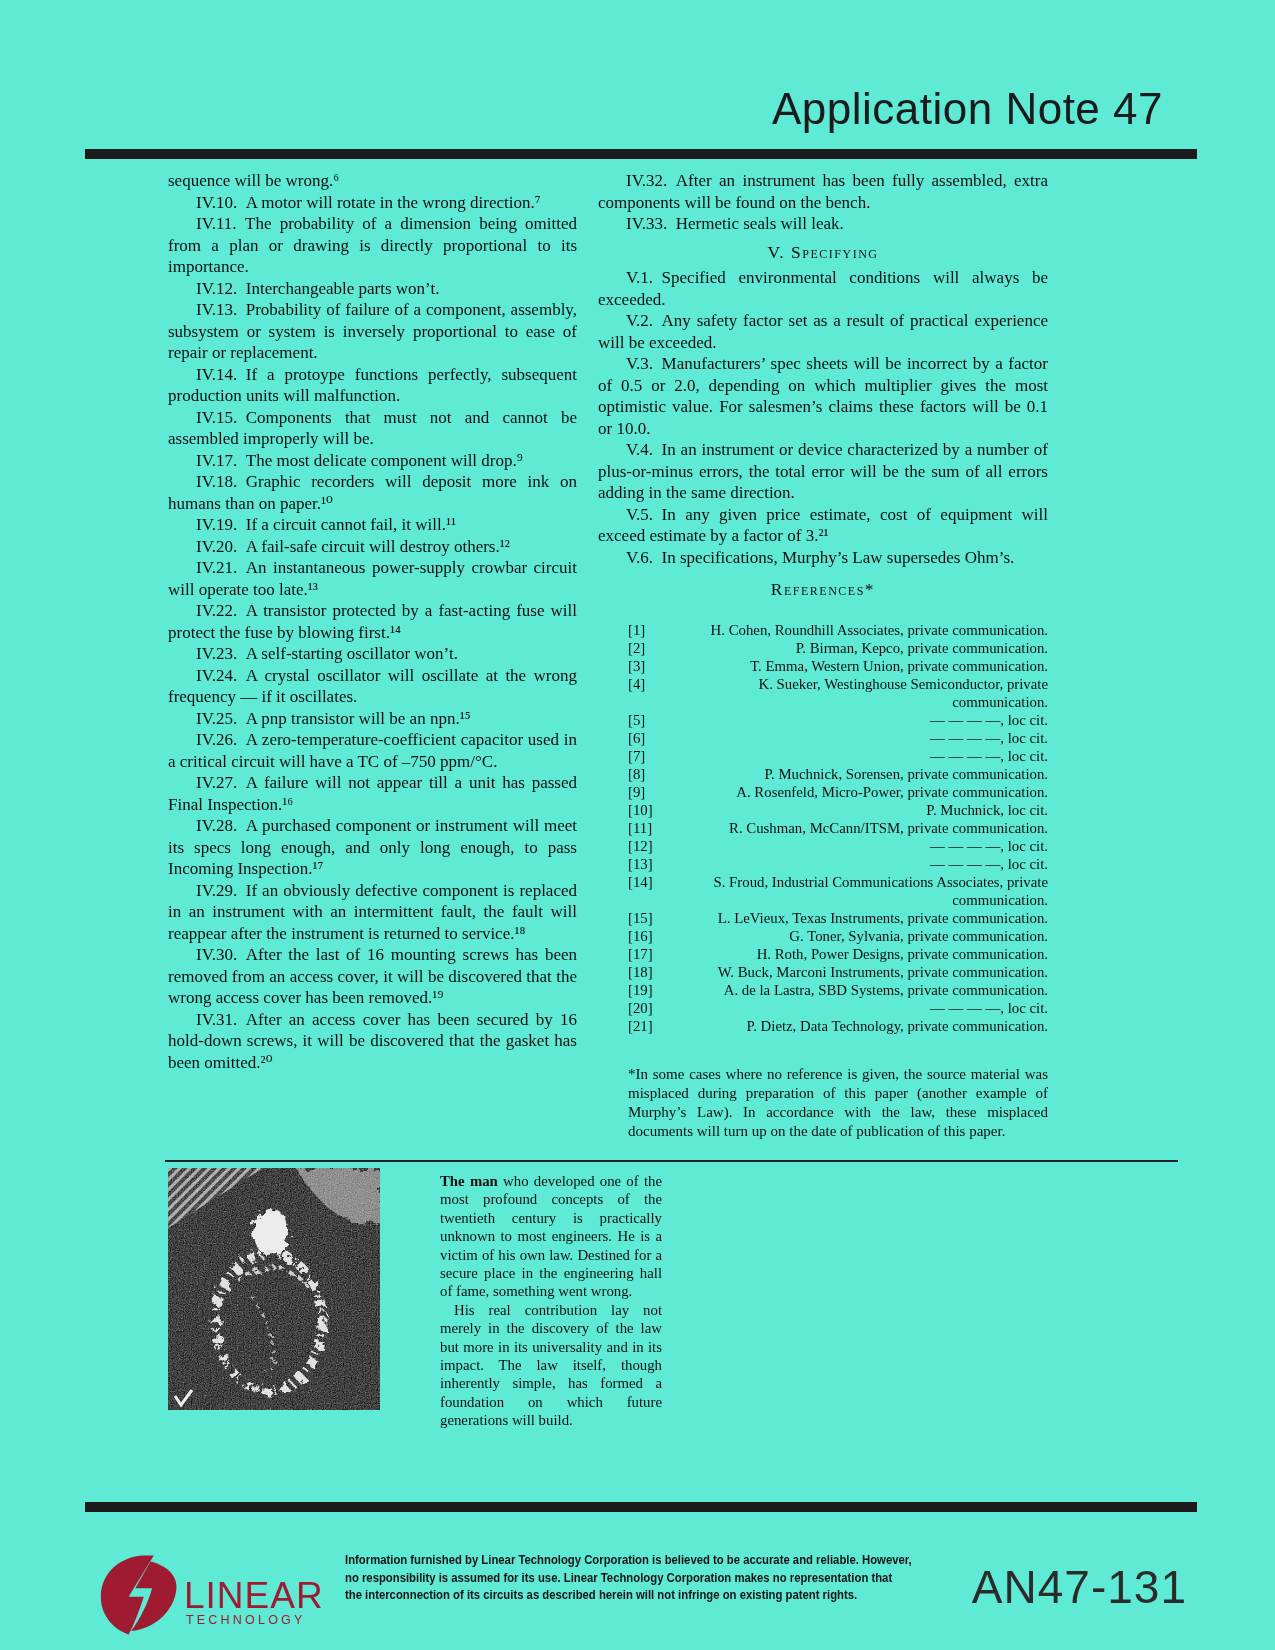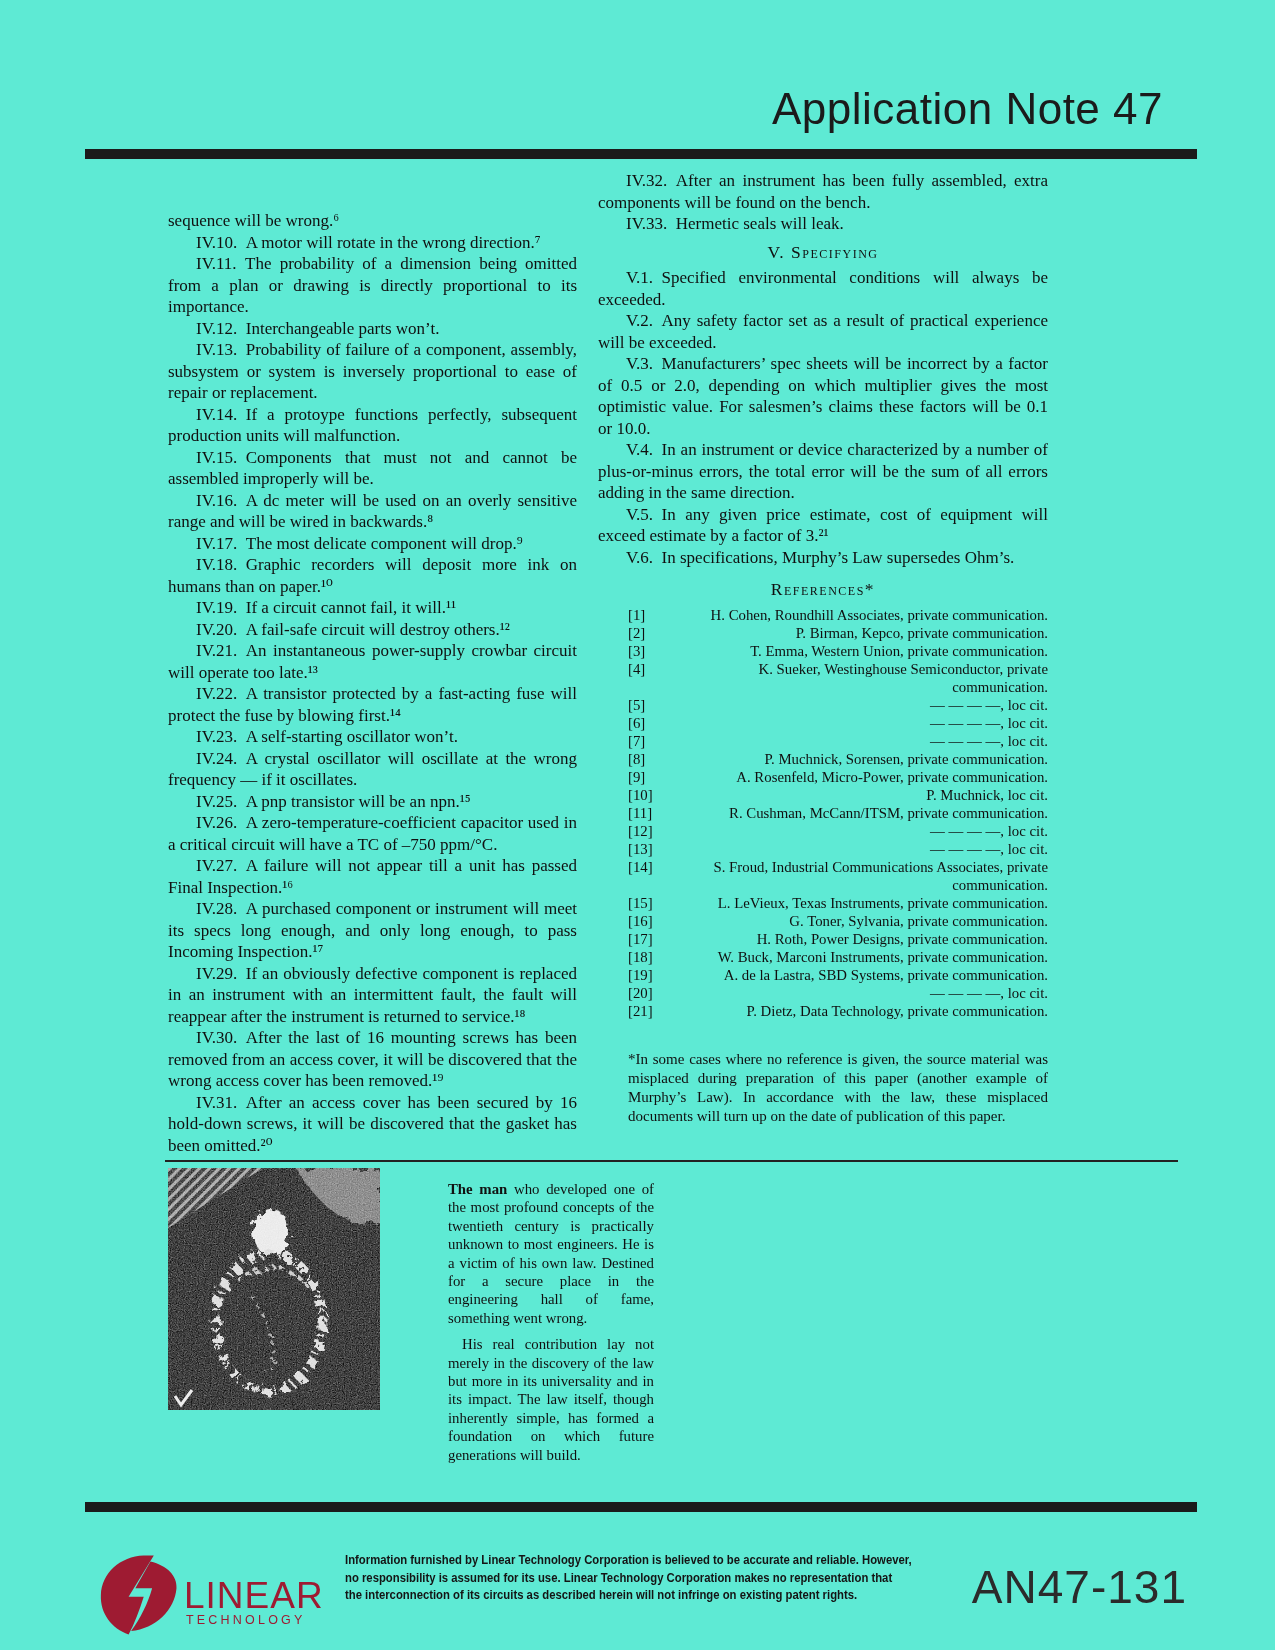--- a/index.html
+++ b/index.html
@@ -15,49 +15,49 @@
     font-size:44px; font-weight:400; letter-spacing:0.5px; color:#1b1b1b;
   }
   .header-rule { position:absolute; top:149px; left:85px; width:1112px; height:10px; background:#1b1b1b; }
 
   
   .columns {
     position:absolute; top:170px; left:168px; width:880px;
     display:flex; gap:21px;
     font-size:17px; line-height:21.5px; text-align:justify;
   }
-  .col-left  { width:409px; flex:none;margin-top:40px; }
+  .col-left  { width:409px; flex:none; }
   .col-right { width:450px; flex:none; }
   .law { margin:0; text-indent:28px; }
   .law.first { text-indent:0; }
 
   .sec-heading, .refs-heading {
     margin:7px 0 4px; text-align:center; text-indent:0;
     font-variant:small-caps; letter-spacing:1.5px; font-size:17.5px;
   }
-  .refs-heading { margin:11px 0 5px; }
+  .refs-heading { margin:11px 0 20px; }
 
   .refs { font-size:14.8px; line-height:18px; padding-left:30px; text-align:left; }
   .ref-row { display:flex; }
   .ref-label { flex:none; width:38px; }
   .ref-text { flex:1;text-align:right; }
 
   .footnote {
     margin-top:30px; padding-left:30px;
     font-size:15px; line-height:19.3px; text-align:justify;
   }
 
   
   .separator-rule { position:absolute; top:1160px; left:165px; width:1013px; height:2px; background:#222; }
   .bio-photo { position:absolute; top:1168px; left:168px; width:212px; height:242px; display:block; }
   .bio-caption {
     position:absolute; top:1172px; left:440px; width:222px;
     font-size:14.8px; line-height:18.4px; text-align:justify;
   }
-  .bio-caption p { margin:8px; }
+  .bio-caption p { margin:0; }
   .bio-caption p + p { text-indent:14px; }
   .bio-caption .lead { font-weight:bold; }
 
   
   .footer-rule { position:absolute; top:1502px; left:85px; width:1112px; height:10px; background:#1b1b1b; }
   .footer-logo { position:absolute; left:95px; top:1552px; display:flex; align-items:center; }
   .logo-mark { width:84px; height:86px; }
   .logo-text { margin-left:5px; margin-top:16px; color:#9e1b32; font-family:"Liberation Sans","DejaVu Sans",sans-serif; }
   .logo-wordmark { font-size:37px; line-height:34px; letter-spacing:1px; font-weight:400; }
   .logo-subtext  { font-size:12.5px; letter-spacing:3.2px; margin-left:2px; }
@@ -83,21 +83,20 @@
 
   <div class="columns">
     <div class="col-left">
       <p class="law first">sequence will be wrong.⁶</p>
       <p class="law">IV.10. A motor will rotate in the wrong direction.⁷</p>
       <p class="law">IV.11. The probability of a dimension being omitted from a plan or drawing is directly proportional to its importance.</p>
       <p class="law">IV.12. Interchangeable parts won’t.</p>
       <p class="law">IV.13. Probability of failure of a component, assembly, subsystem or system is inversely proportional to ease of repair or replacement.</p>
       <p class="law">IV.14. If a protoype functions perfectly, subsequent production units will malfunction.</p>
       <p class="law">IV.15. Components that must not and cannot be assembled improperly will be.</p>
-      <p class="law">IV.16. A dc meter will be used on an overly sensitive range and will be wired in backwards.⁸</p>
       <p class="law">IV.17. The most delicate component will drop.⁹</p>
       <p class="law">IV.18. Graphic recorders will deposit more ink on humans than on paper.¹⁰</p>
       <p class="law">IV.19. If a circuit cannot fail, it will.¹¹</p>
       <p class="law">IV.20. A fail-safe circuit will destroy others.¹²</p>
       <p class="law">IV.21. An instantaneous power-supply crowbar circuit will operate too late.¹³</p>
       <p class="law">IV.22. A transistor protected by a fast-acting fuse will protect the fuse by blowing first.¹⁴</p>
       <p class="law">IV.23. A self-starting oscillator won’t.</p>
       <p class="law">IV.24. A crystal oscillator will oscillate at the wrong frequency — if it oscillates.</p>
       <p class="law">IV.25. A pnp transistor will be an npn.¹⁵</p>
       <p class="law">IV.26. A zero-temperature-coefficient capacitor used in a critical circuit will have a TC of –750 ppm/°C.</p>

